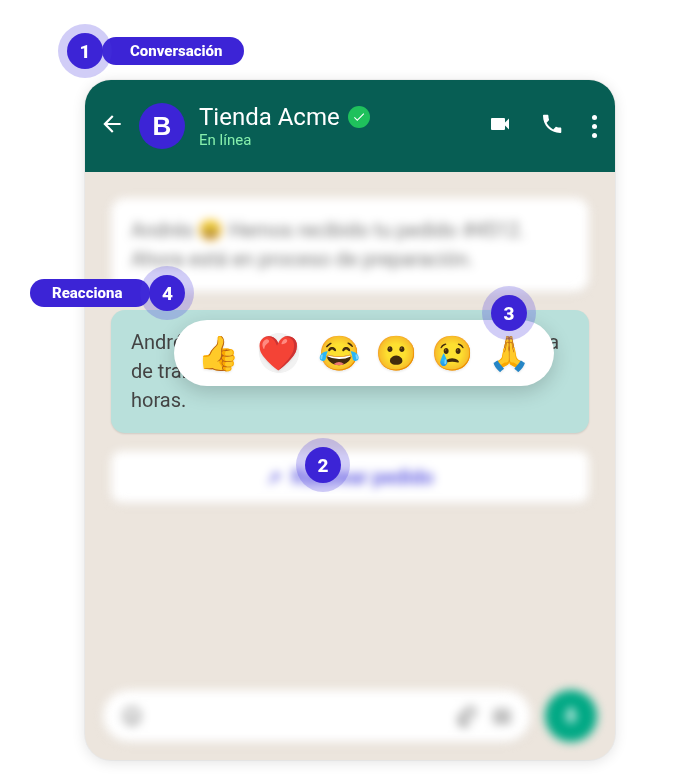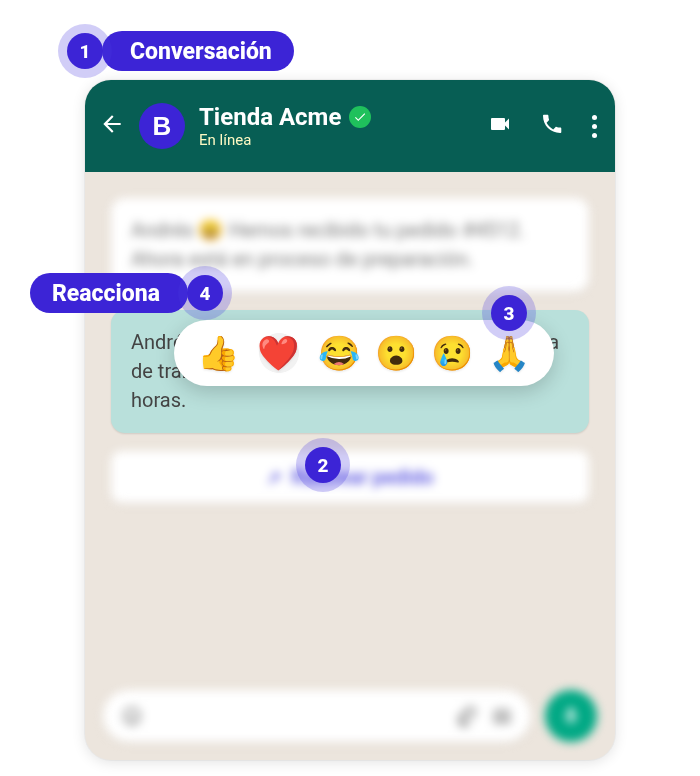--- a/index.html
+++ b/index.html
@@ -32,27 +32,27 @@
   .back-icon svg { width: 26px; height: 26px; fill:#fff; }
   .avatar {
     width: 46px; height: 46px; border-radius: 50%;
     background: #3c24d6;
     display:flex; align-items:center; justify-content:center;
     font-weight:800; font-size:26px; color:#fff;
     font-family: Arial, sans-serif;
   }
   .title-block { display:flex; flex-direction:column; line-height:1.1; }
   .title-row { display:flex; align-items:center; gap:8px; }
-  .contact-name { font-size:24px; font-weight:700; }
+  .contact-name { font-size:24px; font-weight:400; }
   .verified {
     width:22px; height:22px; border-radius:50%;
     background:#1fc15c; display:flex; align-items:center; justify-content:center;
   }
   .verified svg { width:14px; height:14px; fill:#fff; }
-  .status-text { font-size:15px; color:#fef9c3; margin-top:2px; }
+  .status-text { font-size:15px; color:#86efac; margin-top:2px; }
   .header-actions { margin-left:auto; display:flex; align-items:center; gap:28px; }
   .header-actions svg { width:24px; height:24px; fill:#fff; }
   .dots { display:flex; flex-direction:column; gap:4px; align-items:center; }
   .dots span { width:5px; height:5px; background:#fff; border-radius:50%; }
 
   
   .chat-body { position:absolute; left:0; right:0; top:92px; bottom:0; padding: 26px 26px 0; }
 
   .bubble {
     background:#fff; border-radius:14px; padding:18px 20px;
@@ -116,22 +116,22 @@
   .callout .halo {
     position:absolute; inset:0; border-radius:50%;
     background: rgba(72,54,222,.25);
   }
   .callout .num {
     position:relative; width:36px; height:36px; border-radius:50%;
     background:#3c24d6; color:#fff; font-weight:800; font-size:19px;
     display:flex; align-items:center; justify-content:center;
   }
   .callout .pill {
-    background:#3c24d6; color:#fff; font-weight:800; font-size:23px;
-    height:40px; display:flex; align-items:center; padding:0 22px;
+    background:#3c24d6; color:#fff; font-weight:800; font-size:15px;
+    height:28px; display:flex; align-items:center; padding:0 22px;
     border-radius:20px;
   }
   
   .callout.nr { flex-direction:row-reverse; }
   .callout .pill.lead-left  { margin-left:-10px; padding-left:28px; }
   .callout .pill.lead-right { margin-right:-10px; padding-right:28px; }
 
   
   .c1 { left:58px;  top:24px; }
   .c4 { left:30px;  top:266px; }

